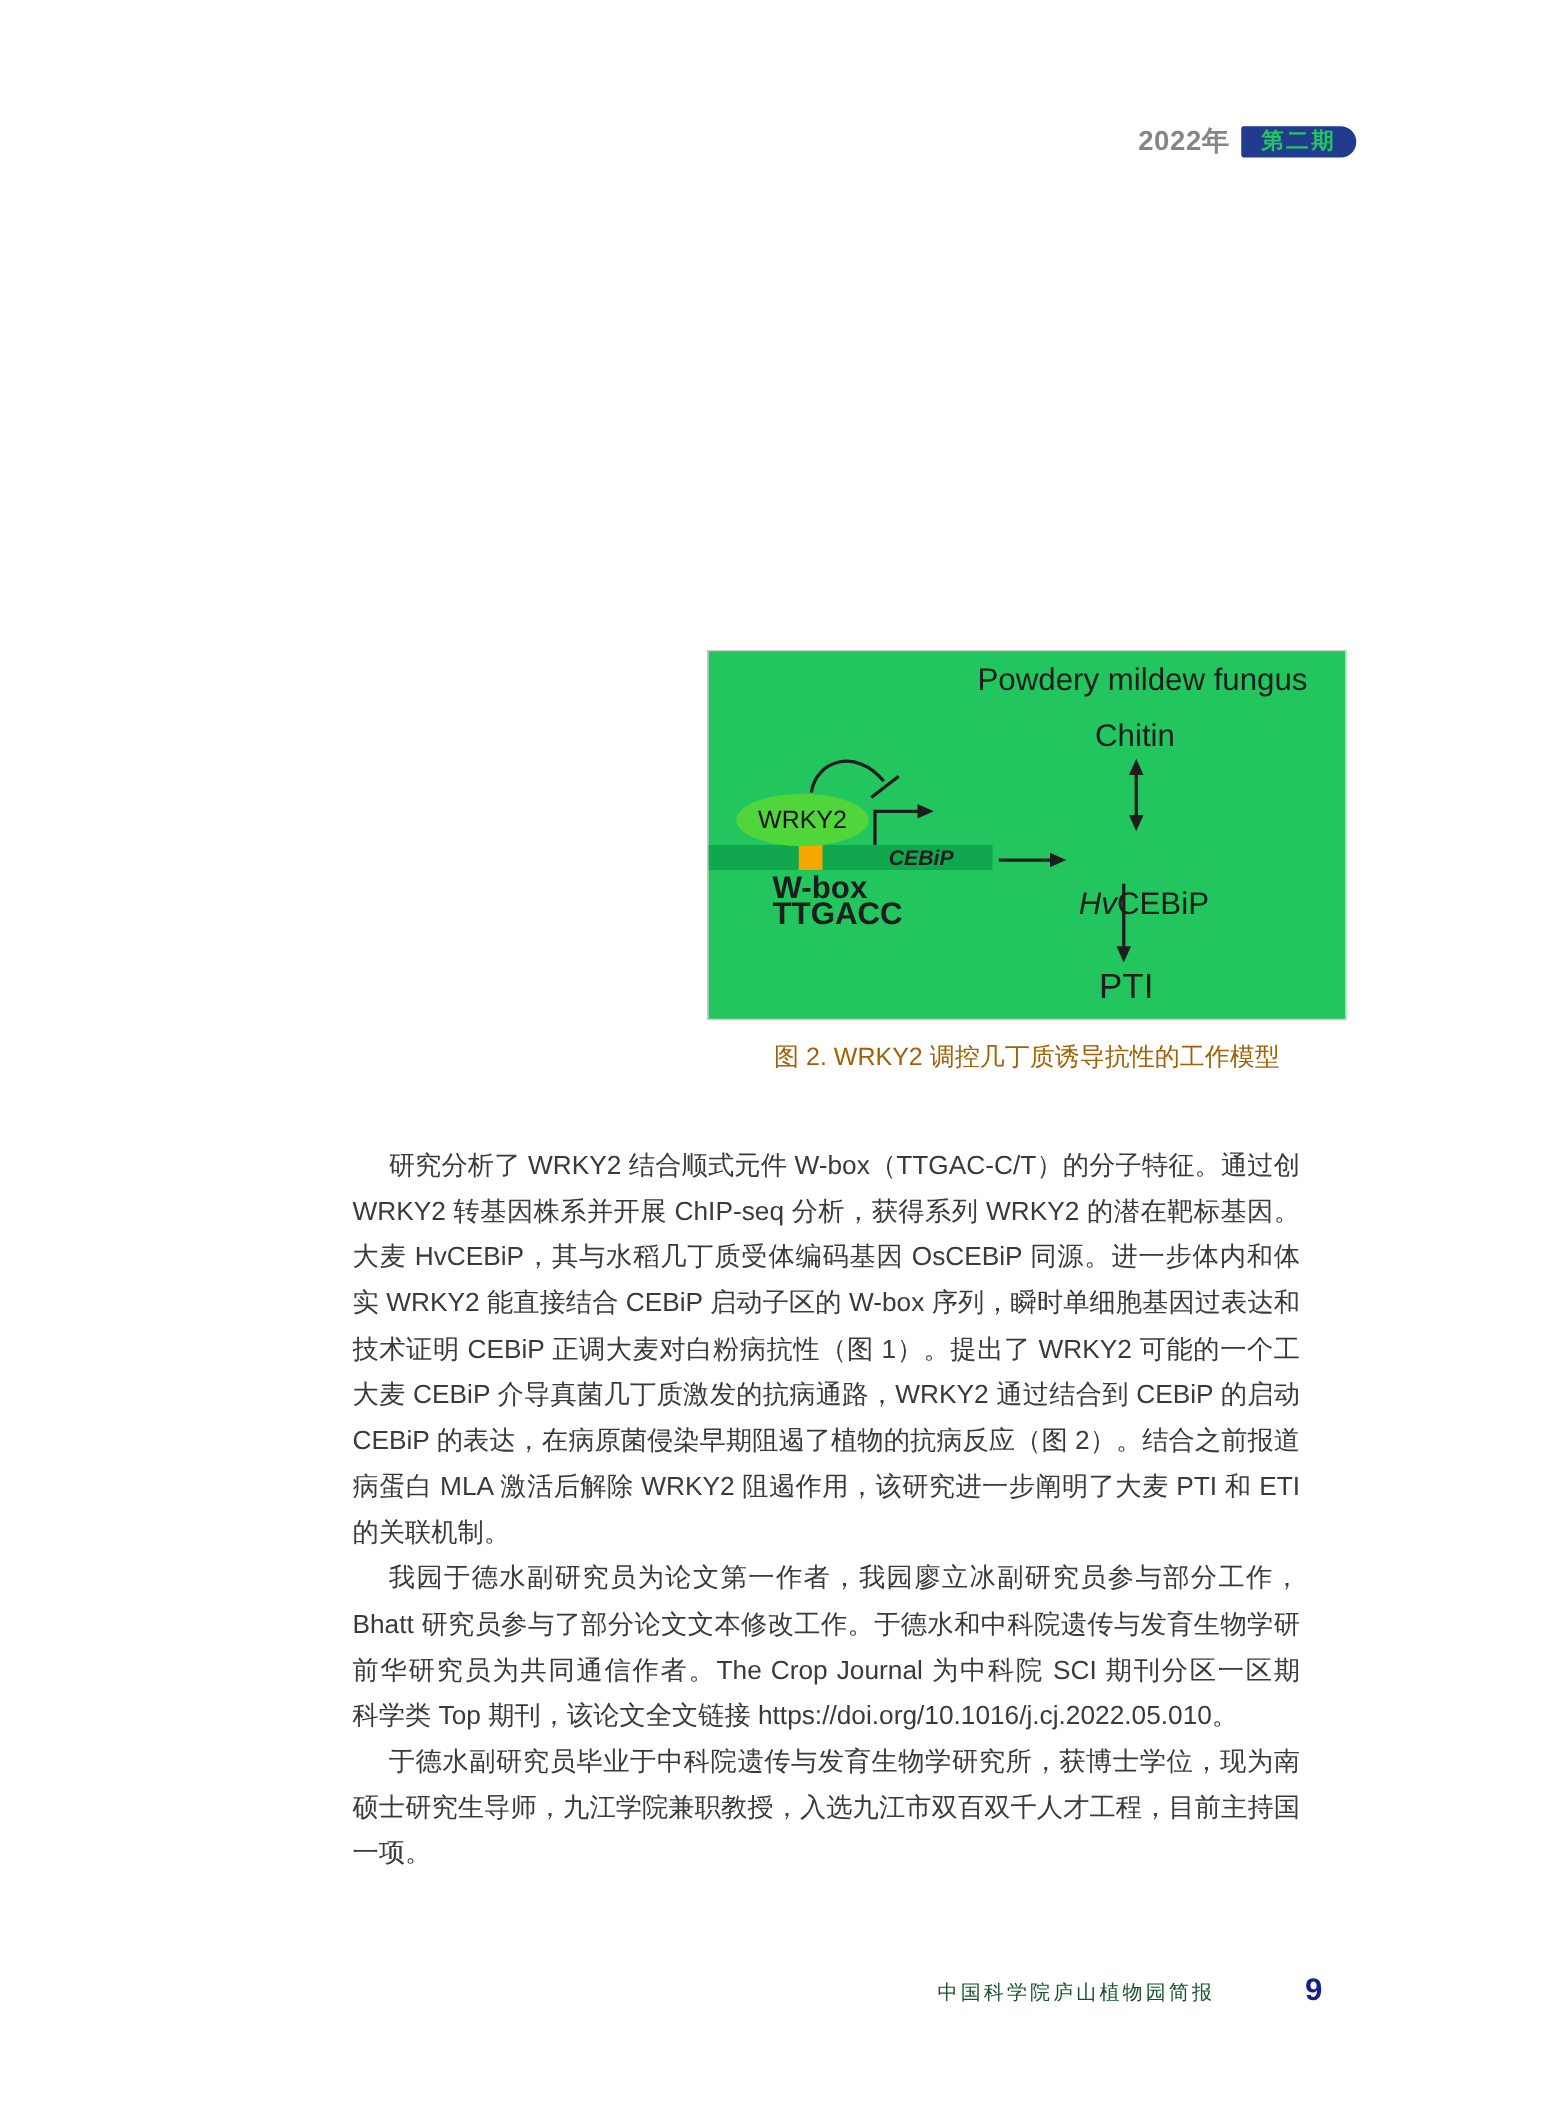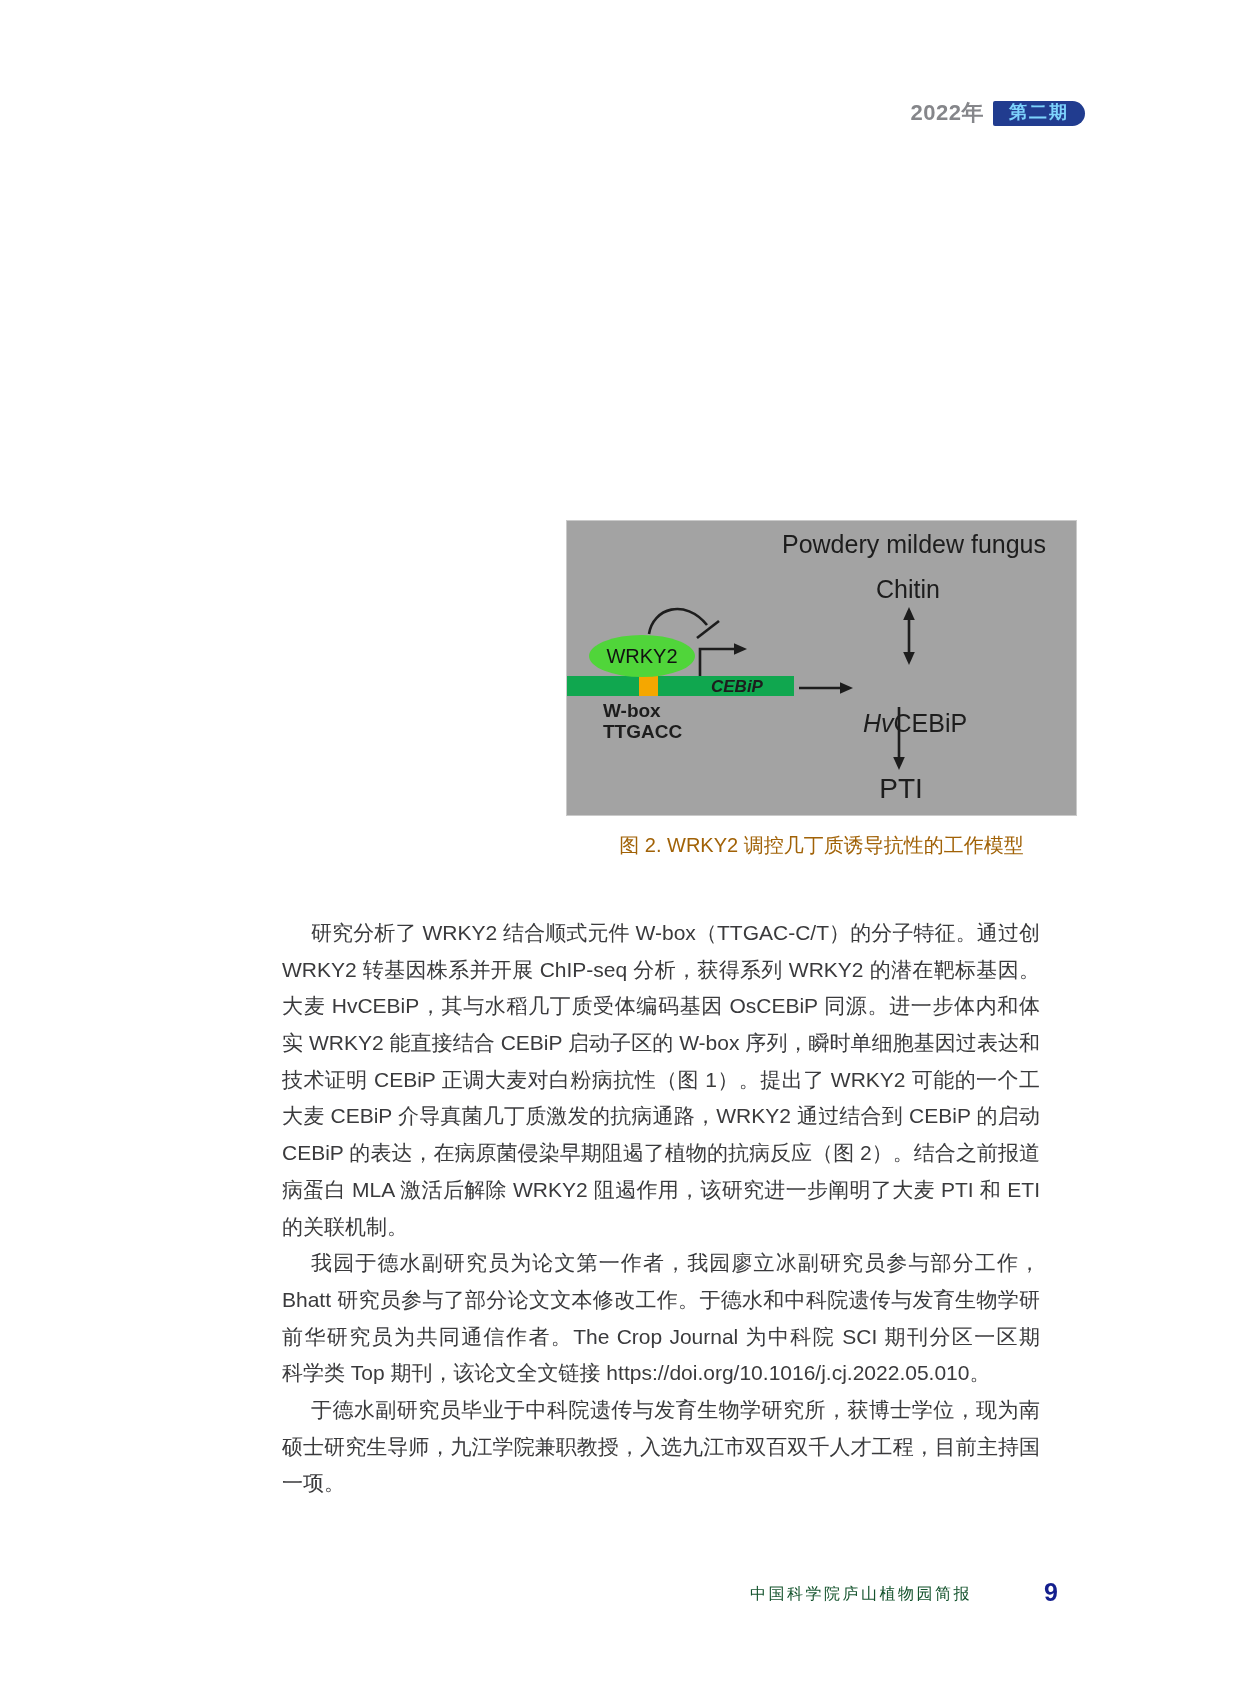--- a/index.html
+++ b/index.html
@@ -31,35 +31,35 @@
   .issue-badge {
     height: 25px;
     background: #213c8f;
     border-radius: 2px 13px 13px 2px;
     display: flex;
     align-items: center;
     justify-content: center;
     padding: 0 16px 2px 16px;
   }
   .issue-badge span {
-    color: #7dd3fc;
+    color: #22c55e;
     font-size: 18px;
     font-weight: bold;
     letter-spacing: 2px;
   }
 
   
   .figure-box {
     position: absolute;
     left: 566px;
     top: 520px;
     width: 511px;
     height: 296px;
     border: 1.5px solid #cacaca;
-    background: #a3a3a3;
+    background: #22c55e;
   }
   .fig-label {
     position: absolute;
     color: #1d1d1d;
     white-space: nowrap;
   }
   .fig-title { top: 9px; right: 30px; font-size: 25px; }
   .fig-chitin { top: 54px; left: 341px; transform: translateX(-50%); font-size: 25px; }
   .fig-hvcebip { top: 148px; left: 296px; font-size: 25px; margin-top: 40px; }
   .fig-hvcebip .it { font-style: italic; }
@@ -85,22 +85,22 @@
     font-size: 20px;
     color: #111111;
   }
   .fig-cebip-gene {
     top: 156px; left: 144px;
     font-size: 17px;
     font-style: italic;
     font-weight: 600;
   }
   .fig-wbox {
-    top: 179px; left: 36px;
-    font-size: 19px;
+    top: 179px; left: 51px;
+    font-size: 25px;
     font-weight: bold;
     line-height: 21px;
     white-space: nowrap;
   }
   .fig-svg { position: absolute; left: 0; top: 0; width: 511px; height: 296px; }
 
   
   .fig-caption {
     position: absolute;
     left: 566px;

